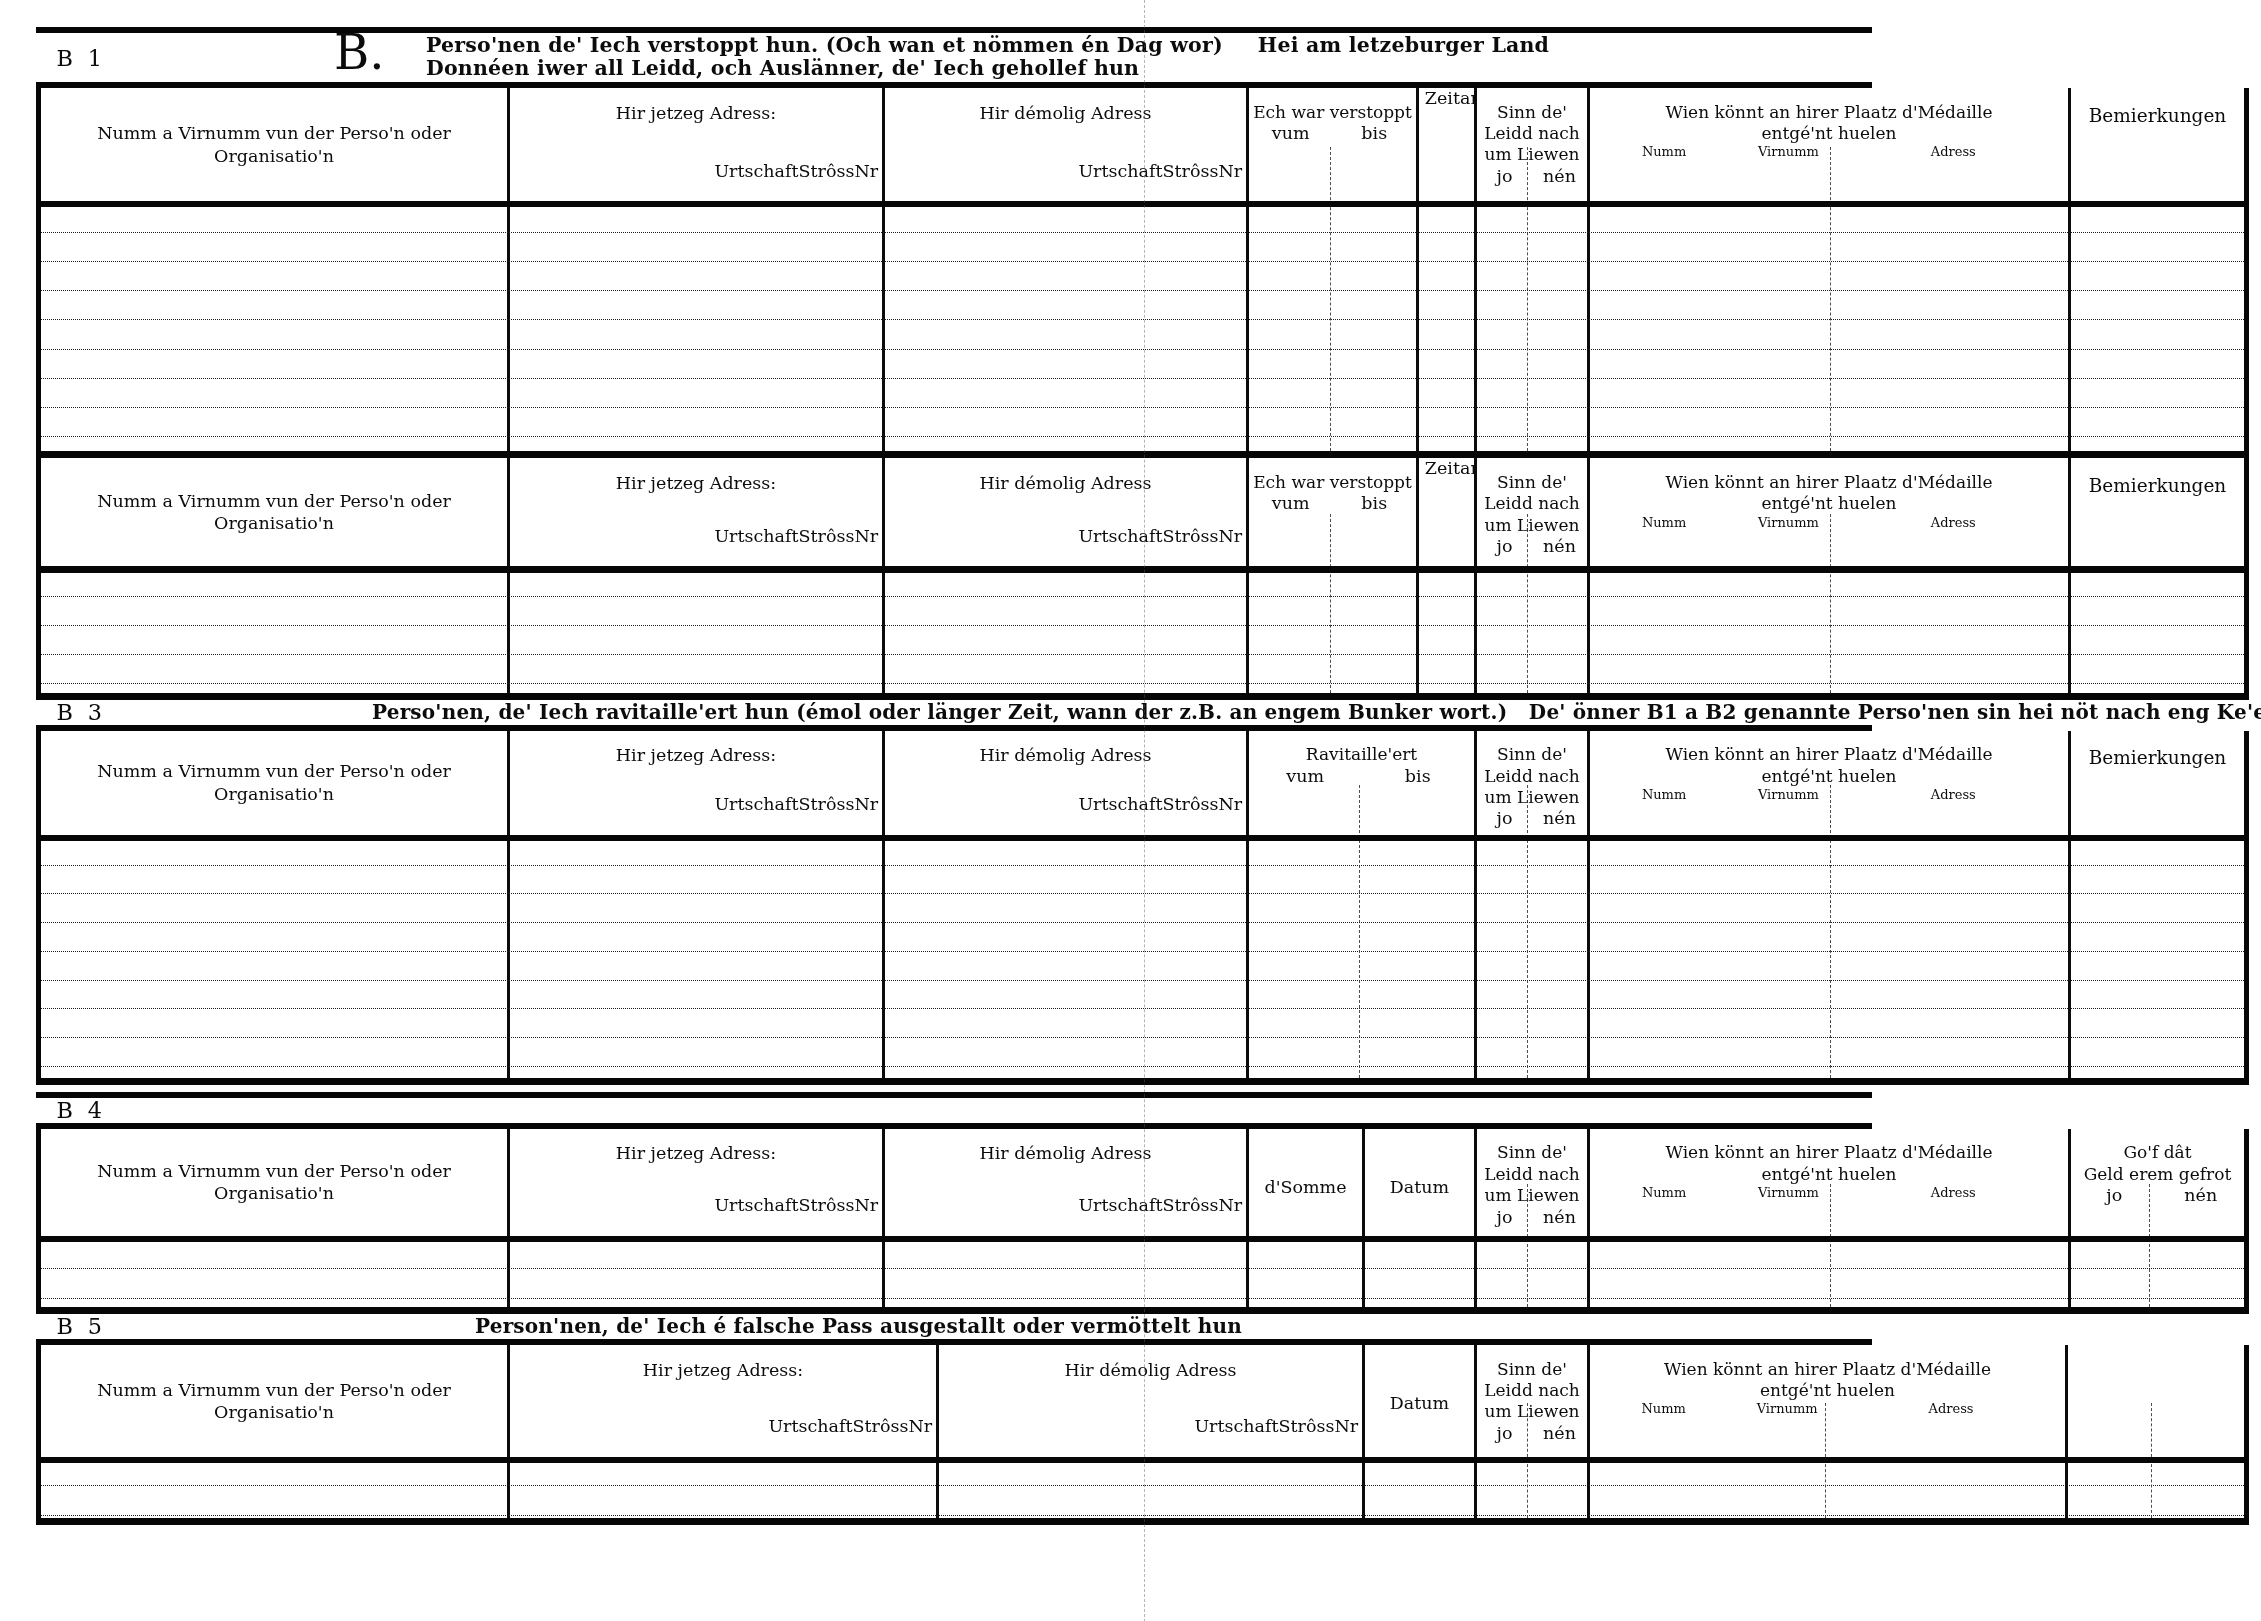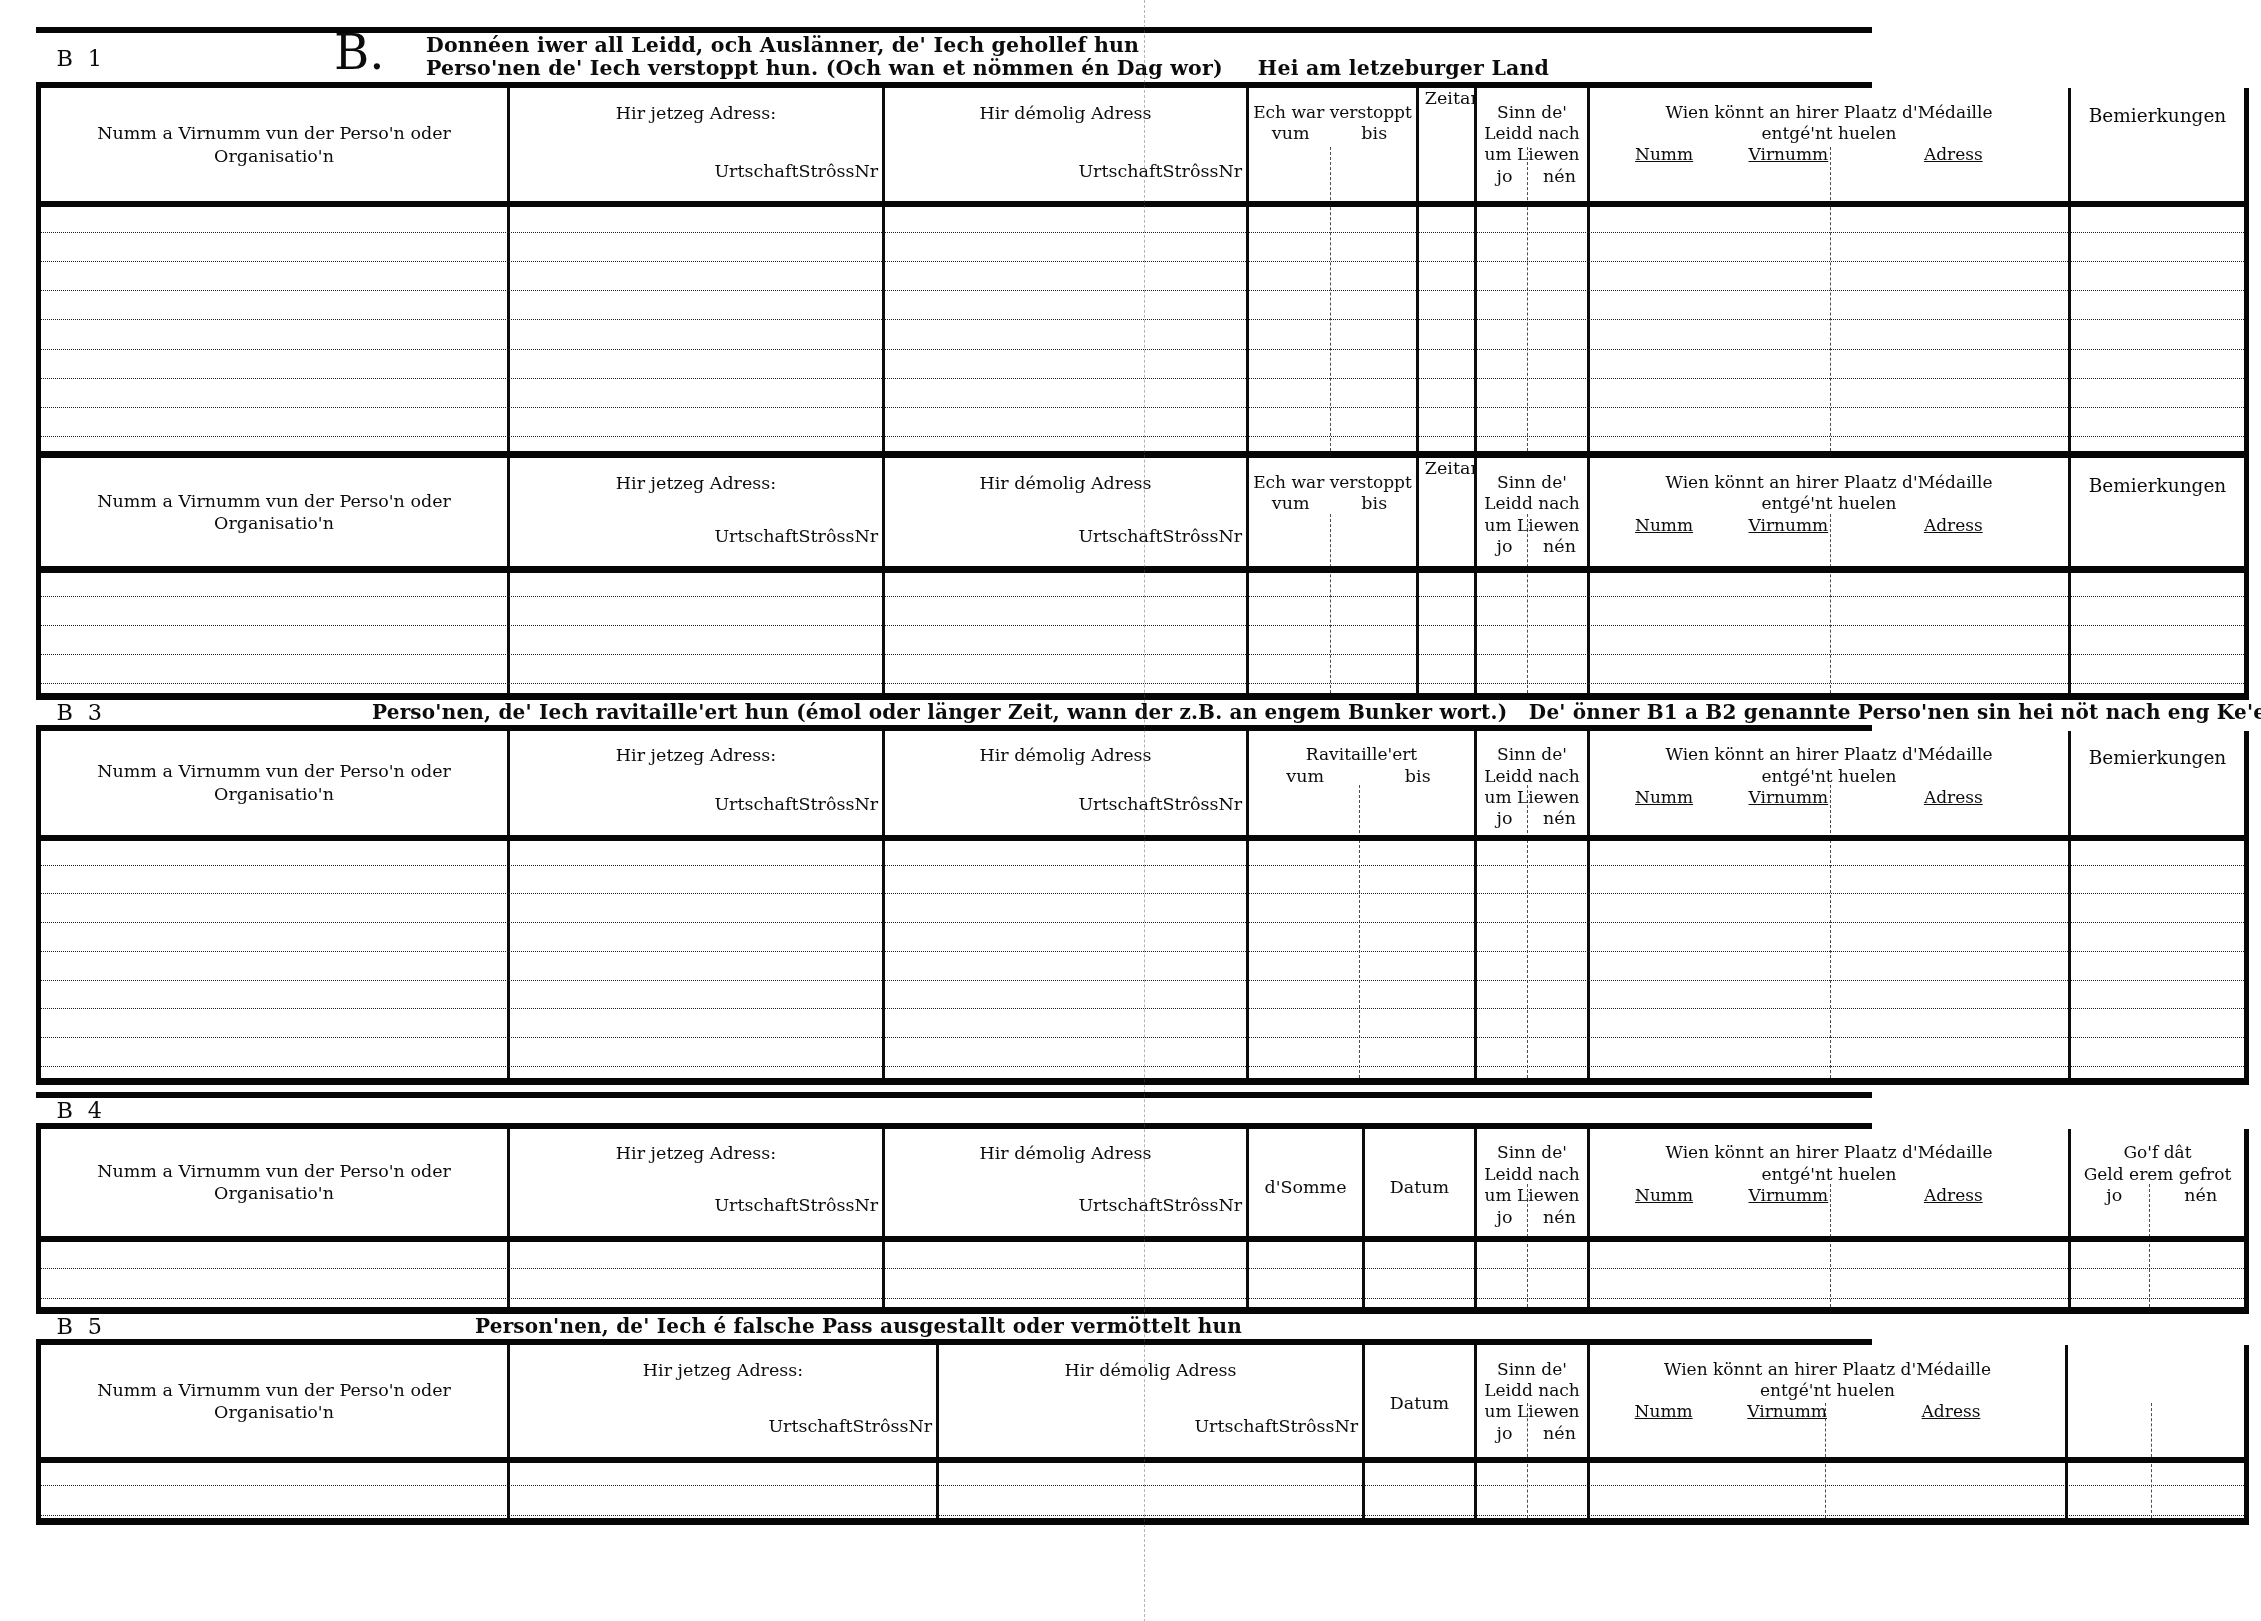--- a/index.html
+++ b/index.html
@@ -44,21 +44,21 @@
   .adr-title{text-align:center;font-size:17.5px;}
   .adr-sub{display:flex;justify-content:flex-end;font-size:17.5px;}
   .h-split{display:flex;flex-direction:column;justify-content:flex-start;padding:13.6px 0 17.5px;}
   .h-split .top-label{text-align:center;font-size:17px;line-height:21.4px;}
   .sub-row{display:flex;font-size:17.5px;}
   .sub-row span{flex:1;text-align:center;}
   .h-zeit{display:flex;justify-content:space-between;
     padding-left:5.8px;font-size:17.5px;}
   .h-bem{padding-top:16.6px;text-align:center;font-size:18.5px;}
   .h-simple{padding-top:20.5px;text-align:center;font-size:17.5px;margin-top:28px;}
-  .wien-sub{display:flex;font-size:17px;text-decoration:underline;}
+  .wien-sub{display:flex;font-size:13px;}
   .wien-sub .w-numm{flex:0 0 31%;text-align:center;}
   .wien-sub .w-virnumm{flex:0 0 21%;text-align:center;}
   .wien-sub .w-adress{flex:1;text-align:center;}
   .pass-sub{display:flex;font-size:16px;}
   .pass-sub span{flex:1;text-align:center;}
 
   
   .sec-b1{--headH:113px;--bodyH:251px;}
   .sec-b2{--headH:108px;--bodyH:127px;}
   .sec-b3{--headH:104px;--bodyH:244px;}
@@ -72,22 +72,22 @@
 <div class="page">
   <div class="fold-line"></div>
 
   <div class="form">
 
     <section class="sec-b1">
       <div class="titlebar tb-b1">
         <span class="sec-id">B 1</span>
         <span class="big-b">B.</span>
         <div class="b1-titles">
+          <div><span>Perso'nen de' Iech verstoppt hun. (Och wan et nömmen én Dag wor)</span><span class="b1-line2-right">Hei am letzeburger Land</span></div>
           <div>Donnéen iwer all Leidd, och Auslänner, de' Iech gehollef hun</div>
-          <div><span>Perso'nen de' Iech verstoppt hun. (Och wan et nömmen én Dag wor)</span><span class="b1-line2-right">Hei am letzeburger Land</span></div>
         </div>
       </div>
       <div class="tbl">
         <div class="col" style="width:469px">
           <div class="col-head h-mid">Numm a Virnumm vun der Perso'n oder Organisatio'n</div>
         </div>
         <div class="col" style="width:375px">
           <div class="col-head h-adr">
             <div class="adr-title">Hir jetzeg Adress:</div>
             <div class="adr-sub">

